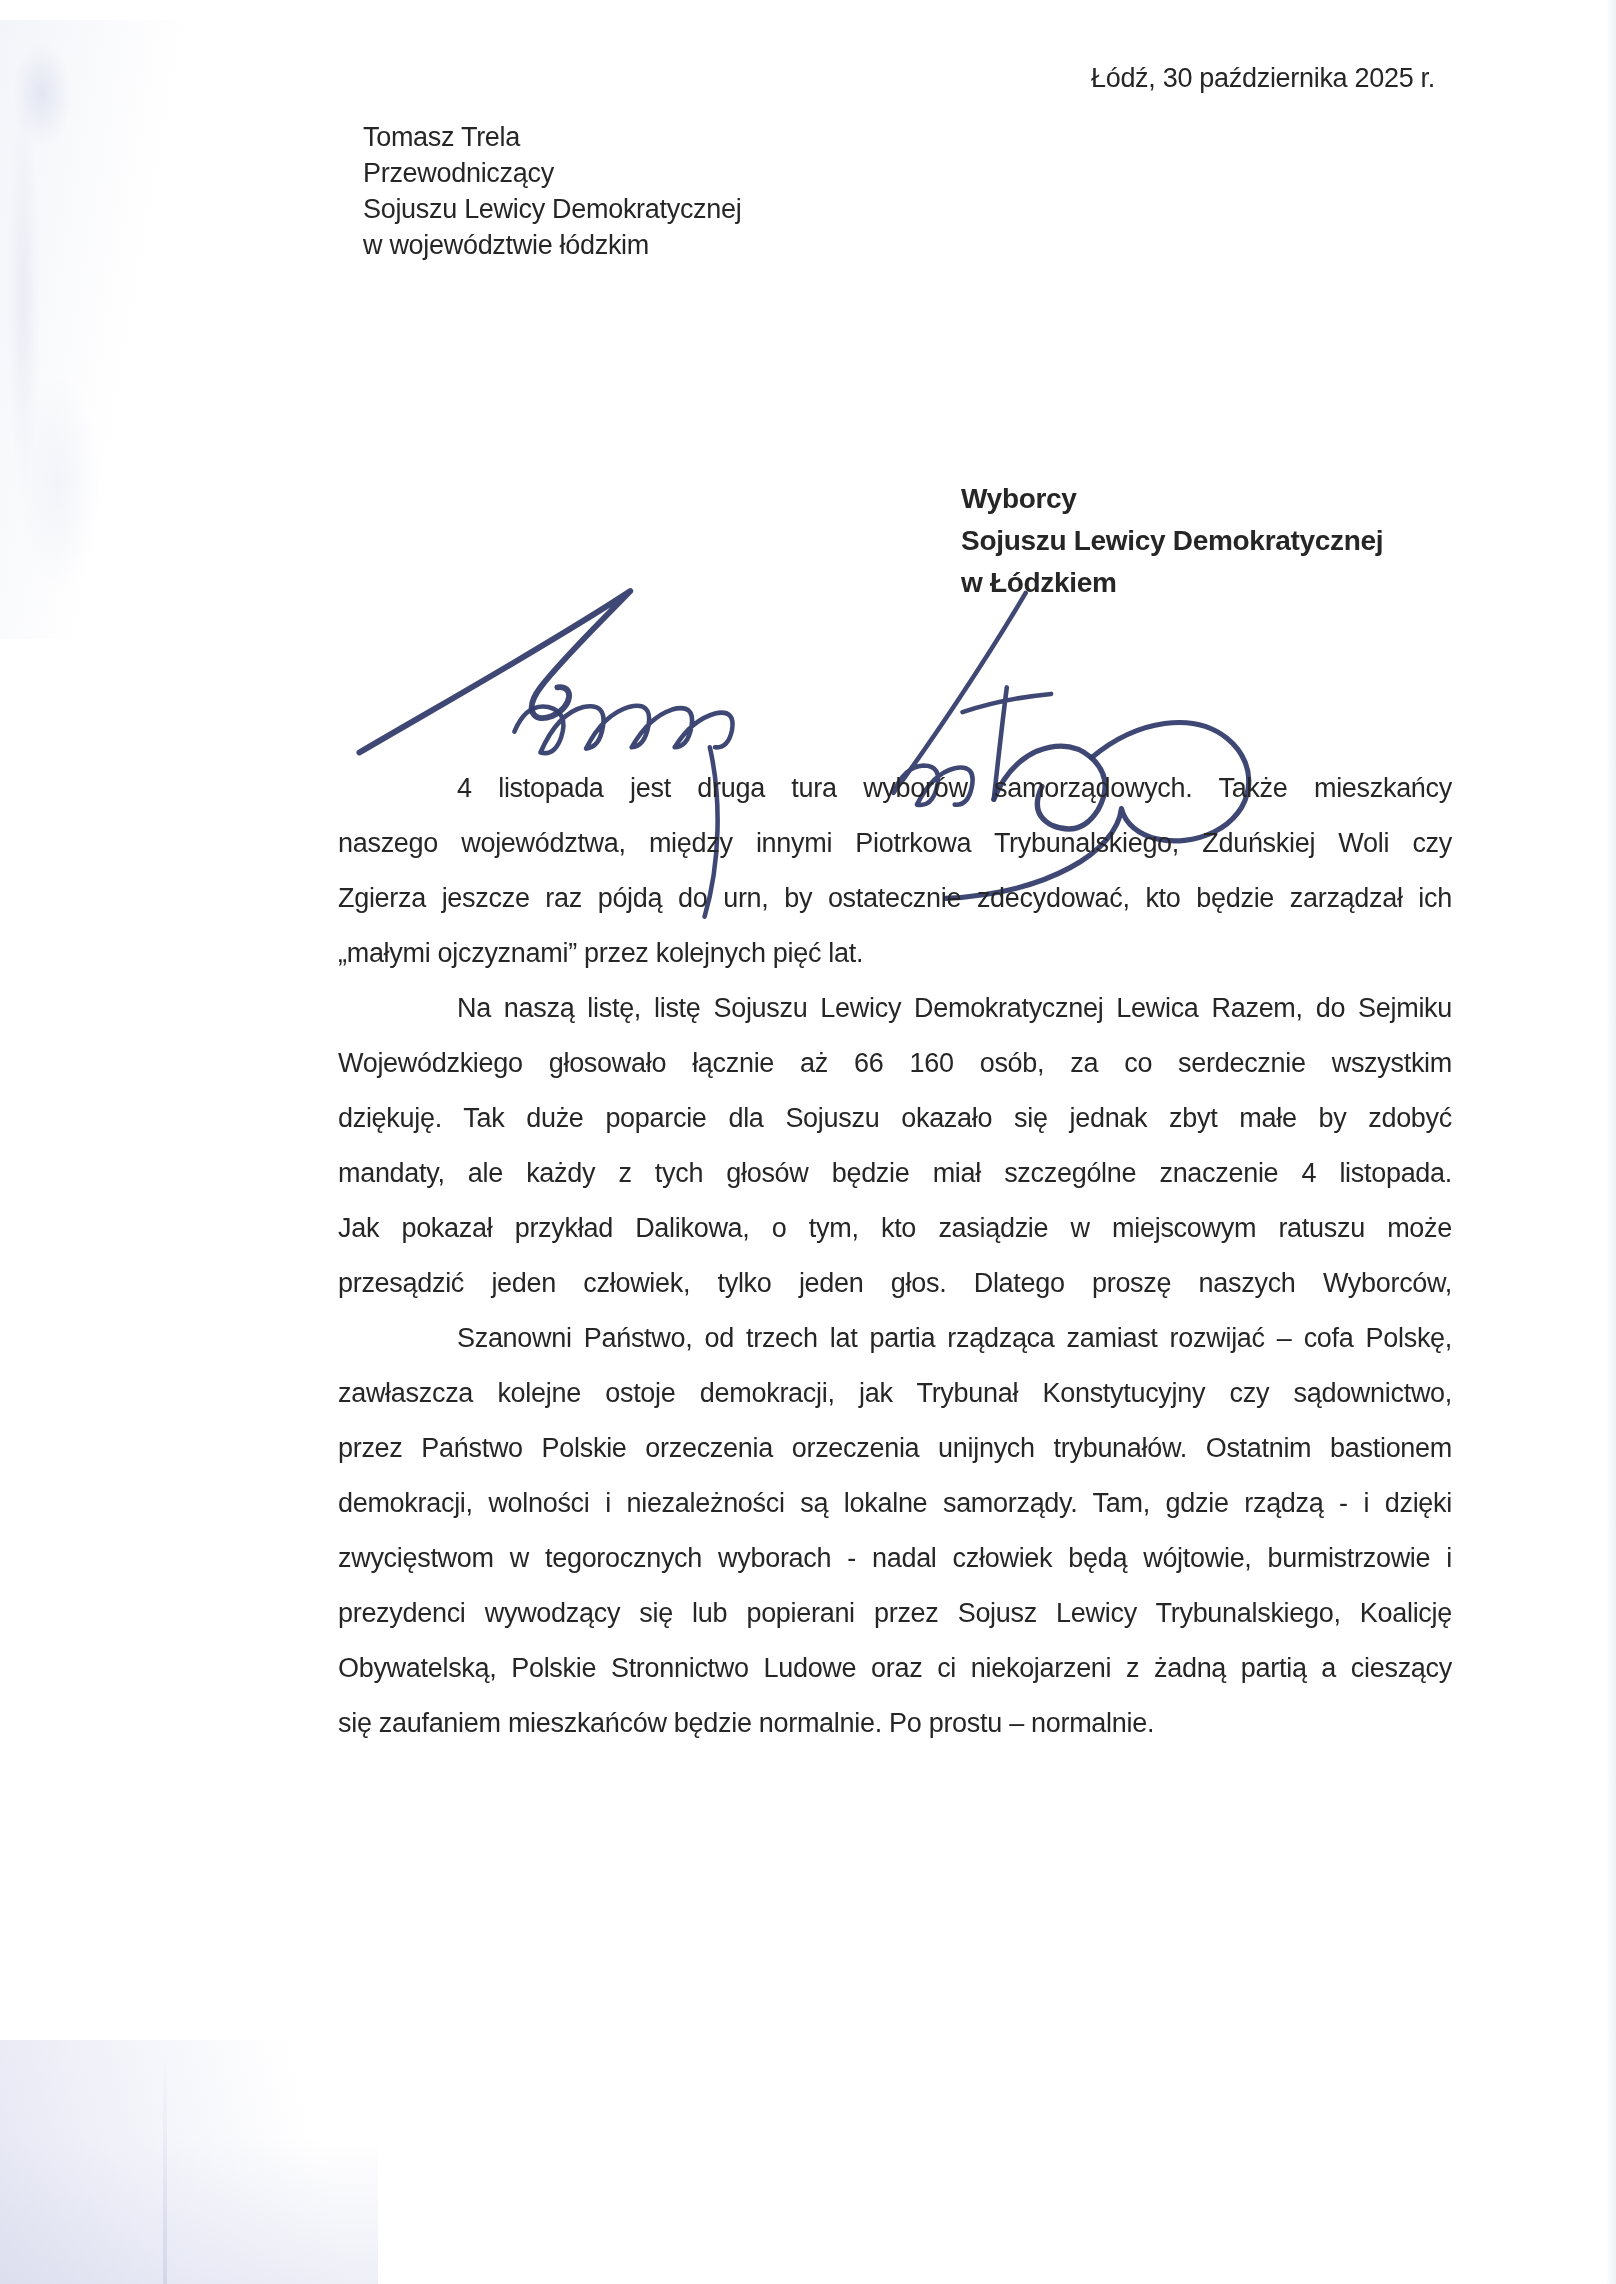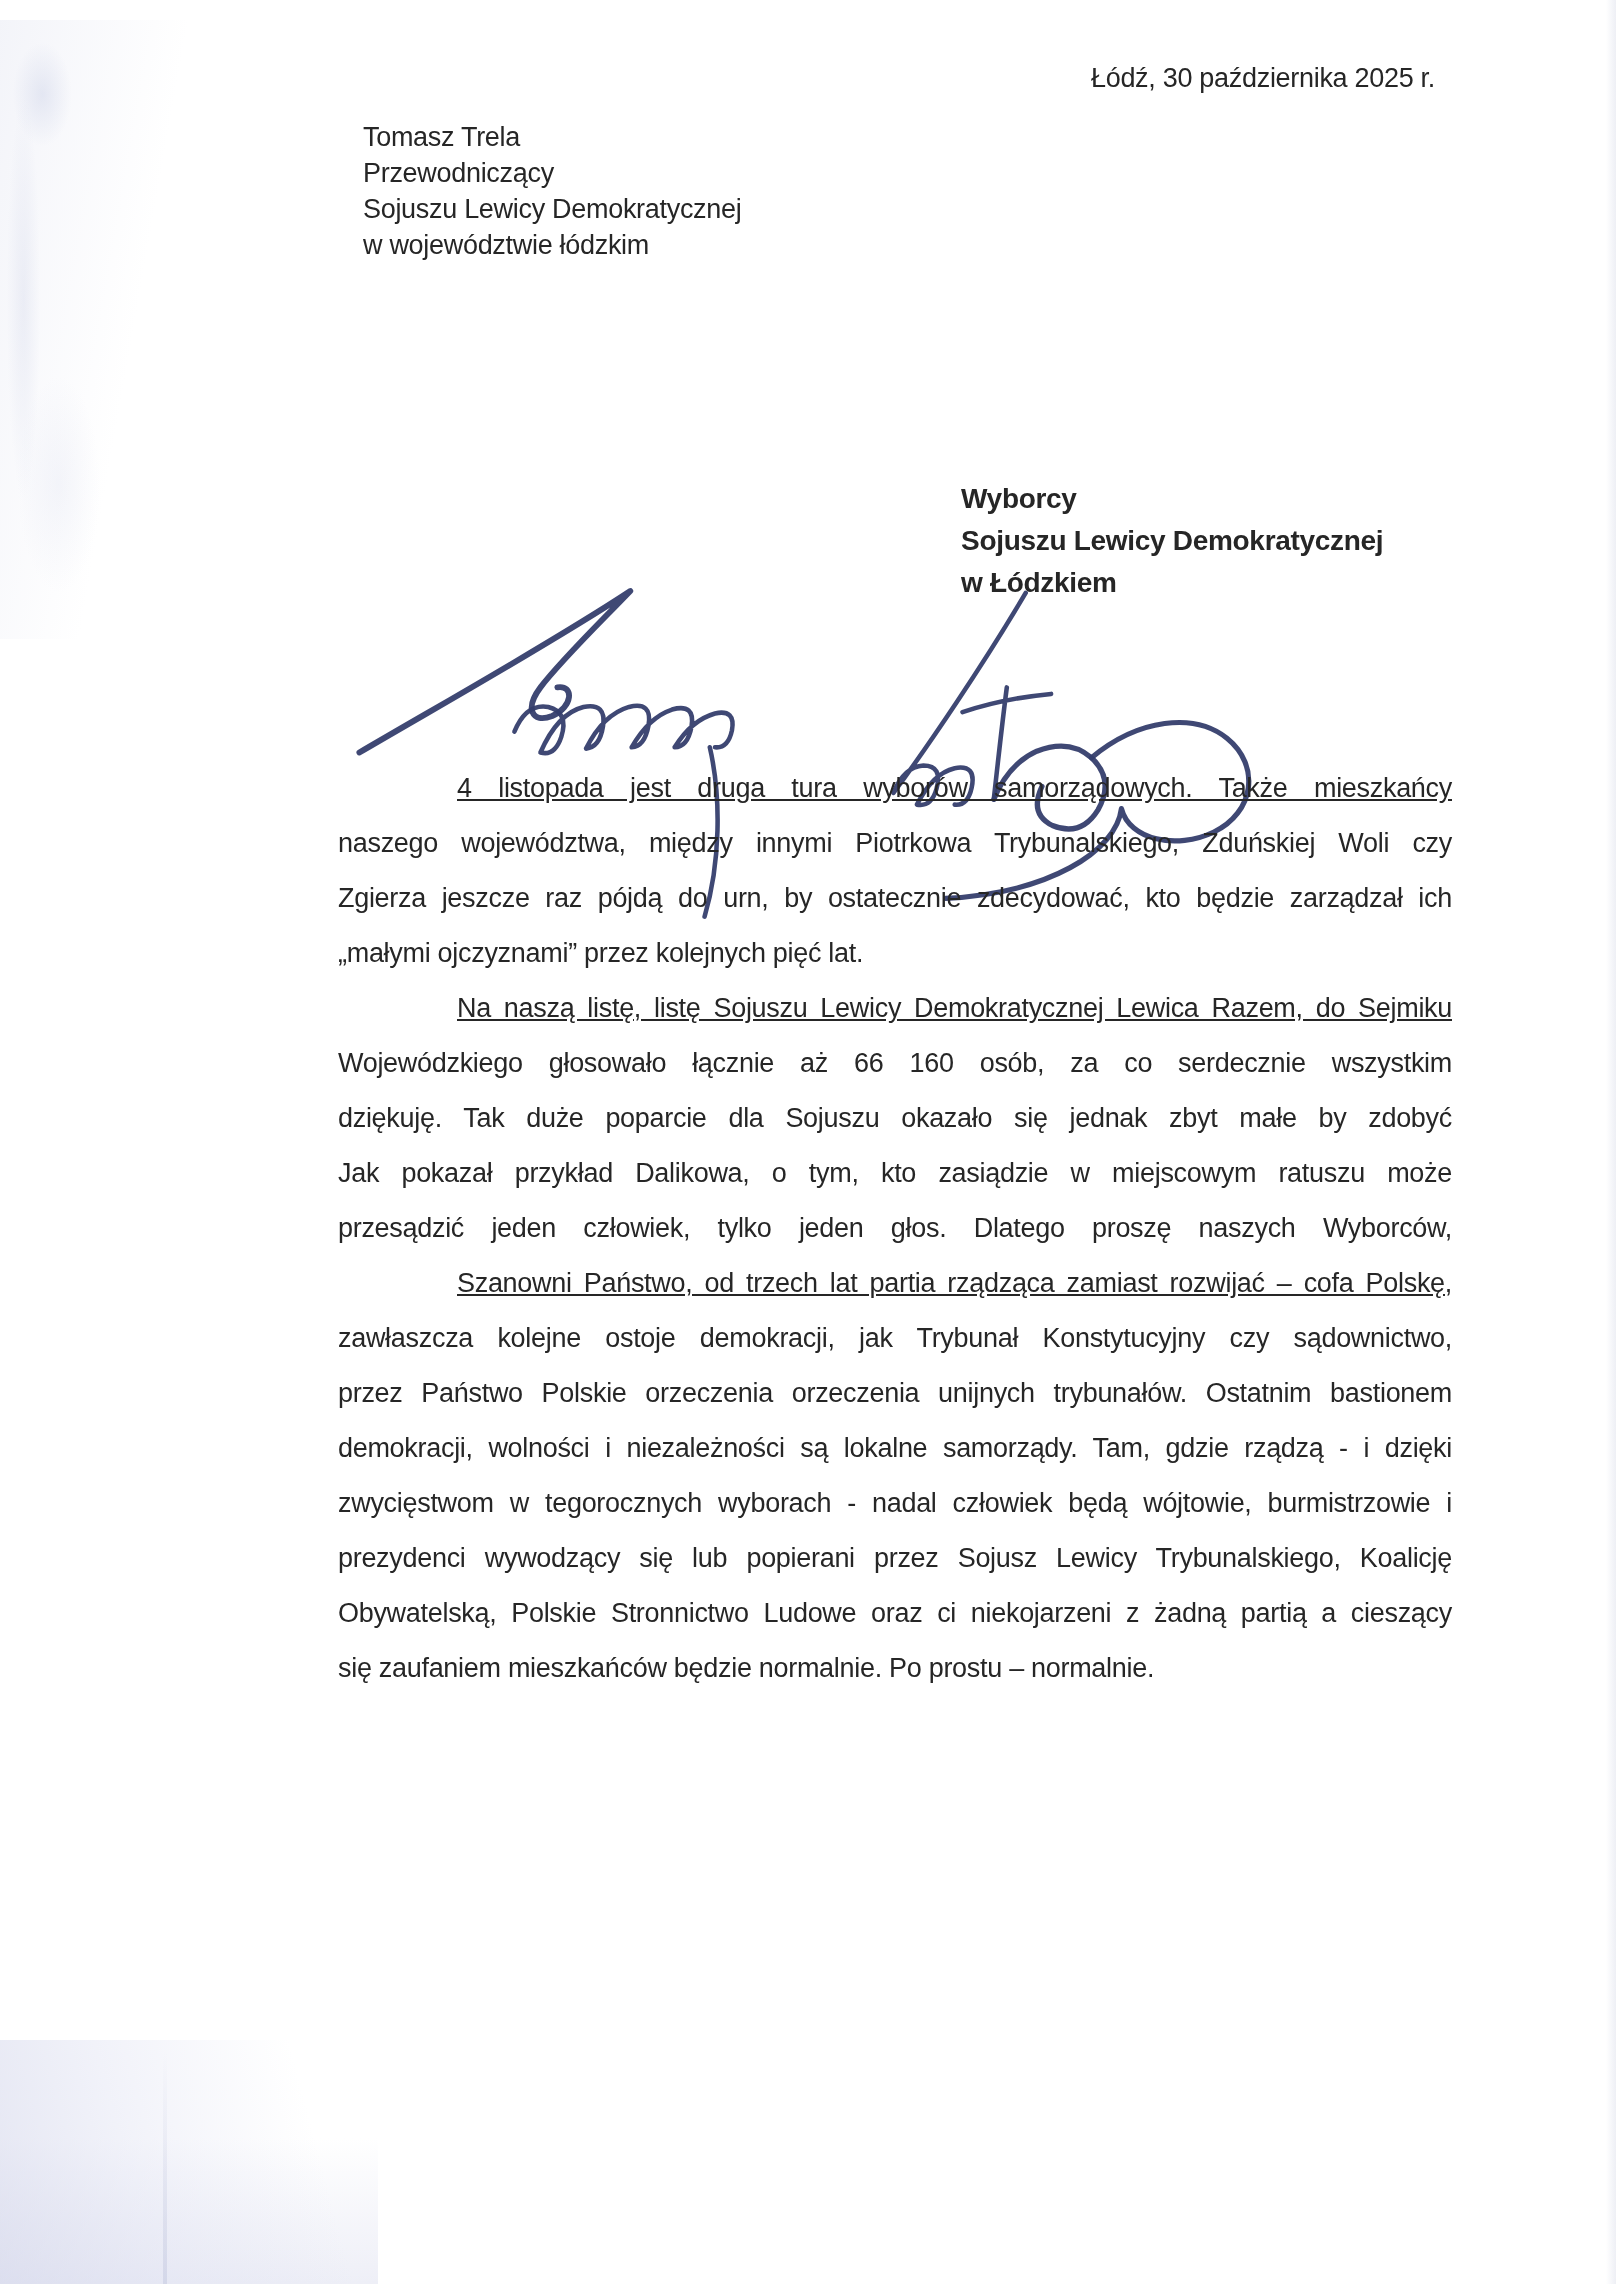--- a/index.html
+++ b/index.html
@@ -47,21 +47,21 @@
   .body-text{
     position:absolute;left:338px;top:761px;width:1114px;
   }
   .para{margin:0;}
   .bline{
     font-size:27px;line-height:55px;height:55px;
     letter-spacing:-0.3px;
     text-align:justify;text-align-last:justify;
     white-space:normal;
   }
-  .bline.first{padding-left:119px;text-decoration:underline;}
+  .bline.first{padding-left:119px;}
   .bline.last{text-align-last:left;}
   
   .signature{
     position:absolute;left:319px;top:557px;width:977px;height:365px;
   }
   .signature svg{display:block;width:100%;height:100%;}
   .sig-stroke{fill:none;stroke:#333d6b;stroke-linecap:round;stroke-linejoin:round;opacity:.94;}
 </style>
 </head>
 <body>
@@ -104,20 +104,21 @@
       <div class="para">
         <div class="bline first">4 listopada jest druga tura wyborów samorządowych. Także mieszkańcy</div>
         <div class="bline">naszego województwa, między innymi Piotrkowa Trybunalskiego, Zduńskiej Woli czy</div>
         <div class="bline">Zgierza jeszcze raz pójdą do urn, by ostatecznie zdecydować, kto będzie zarządzał ich</div>
         <div class="bline last">„małymi ojczyznami” przez kolejnych pięć lat.</div>
       </div>
       <div class="para">
         <div class="bline first">Na naszą listę, listę Sojuszu Lewicy Demokratycznej Lewica Razem, do Sejmiku</div>
         <div class="bline">Wojewódzkiego głosowało łącznie aż 66 160 osób, za co serdecznie wszystkim</div>
         <div class="bline">dziękuję. Tak duże poparcie dla Sojuszu okazało się jednak zbyt małe by zdobyć</div>
+        <div class="bline">mandaty, ale każdy z tych głosów będzie miał szczególne znaczenie 4 listopada.</div>
         <div class="bline">Jak pokazał przykład Dalikowa, o tym, kto zasiądzie w miejscowym ratuszu może</div>
         <div class="bline">przesądzić jeden człowiek, tylko jeden głos. Dlatego proszę naszych Wyborców,</div>
       </div>
       <div class="para">
         <div class="bline first">Szanowni Państwo, od trzech lat partia rządząca zamiast rozwijać – cofa Polskę,</div>
         <div class="bline">zawłaszcza kolejne ostoje demokracji, jak Trybunał Konstytucyjny czy sądownictwo,</div>
         <div class="bline">przez Państwo Polskie orzeczenia orzeczenia unijnych trybunałów. Ostatnim bastionem</div>
         <div class="bline">demokracji, wolności i niezależności są lokalne samorządy. Tam, gdzie rządzą - i dzięki</div>
         <div class="bline">zwycięstwom w tegorocznych wyborach - nadal człowiek będą wójtowie, burmistrzowie i</div>
         <div class="bline">prezydenci wywodzący się lub popierani przez Sojusz Lewicy Trybunalskiego, Koalicję</div>

